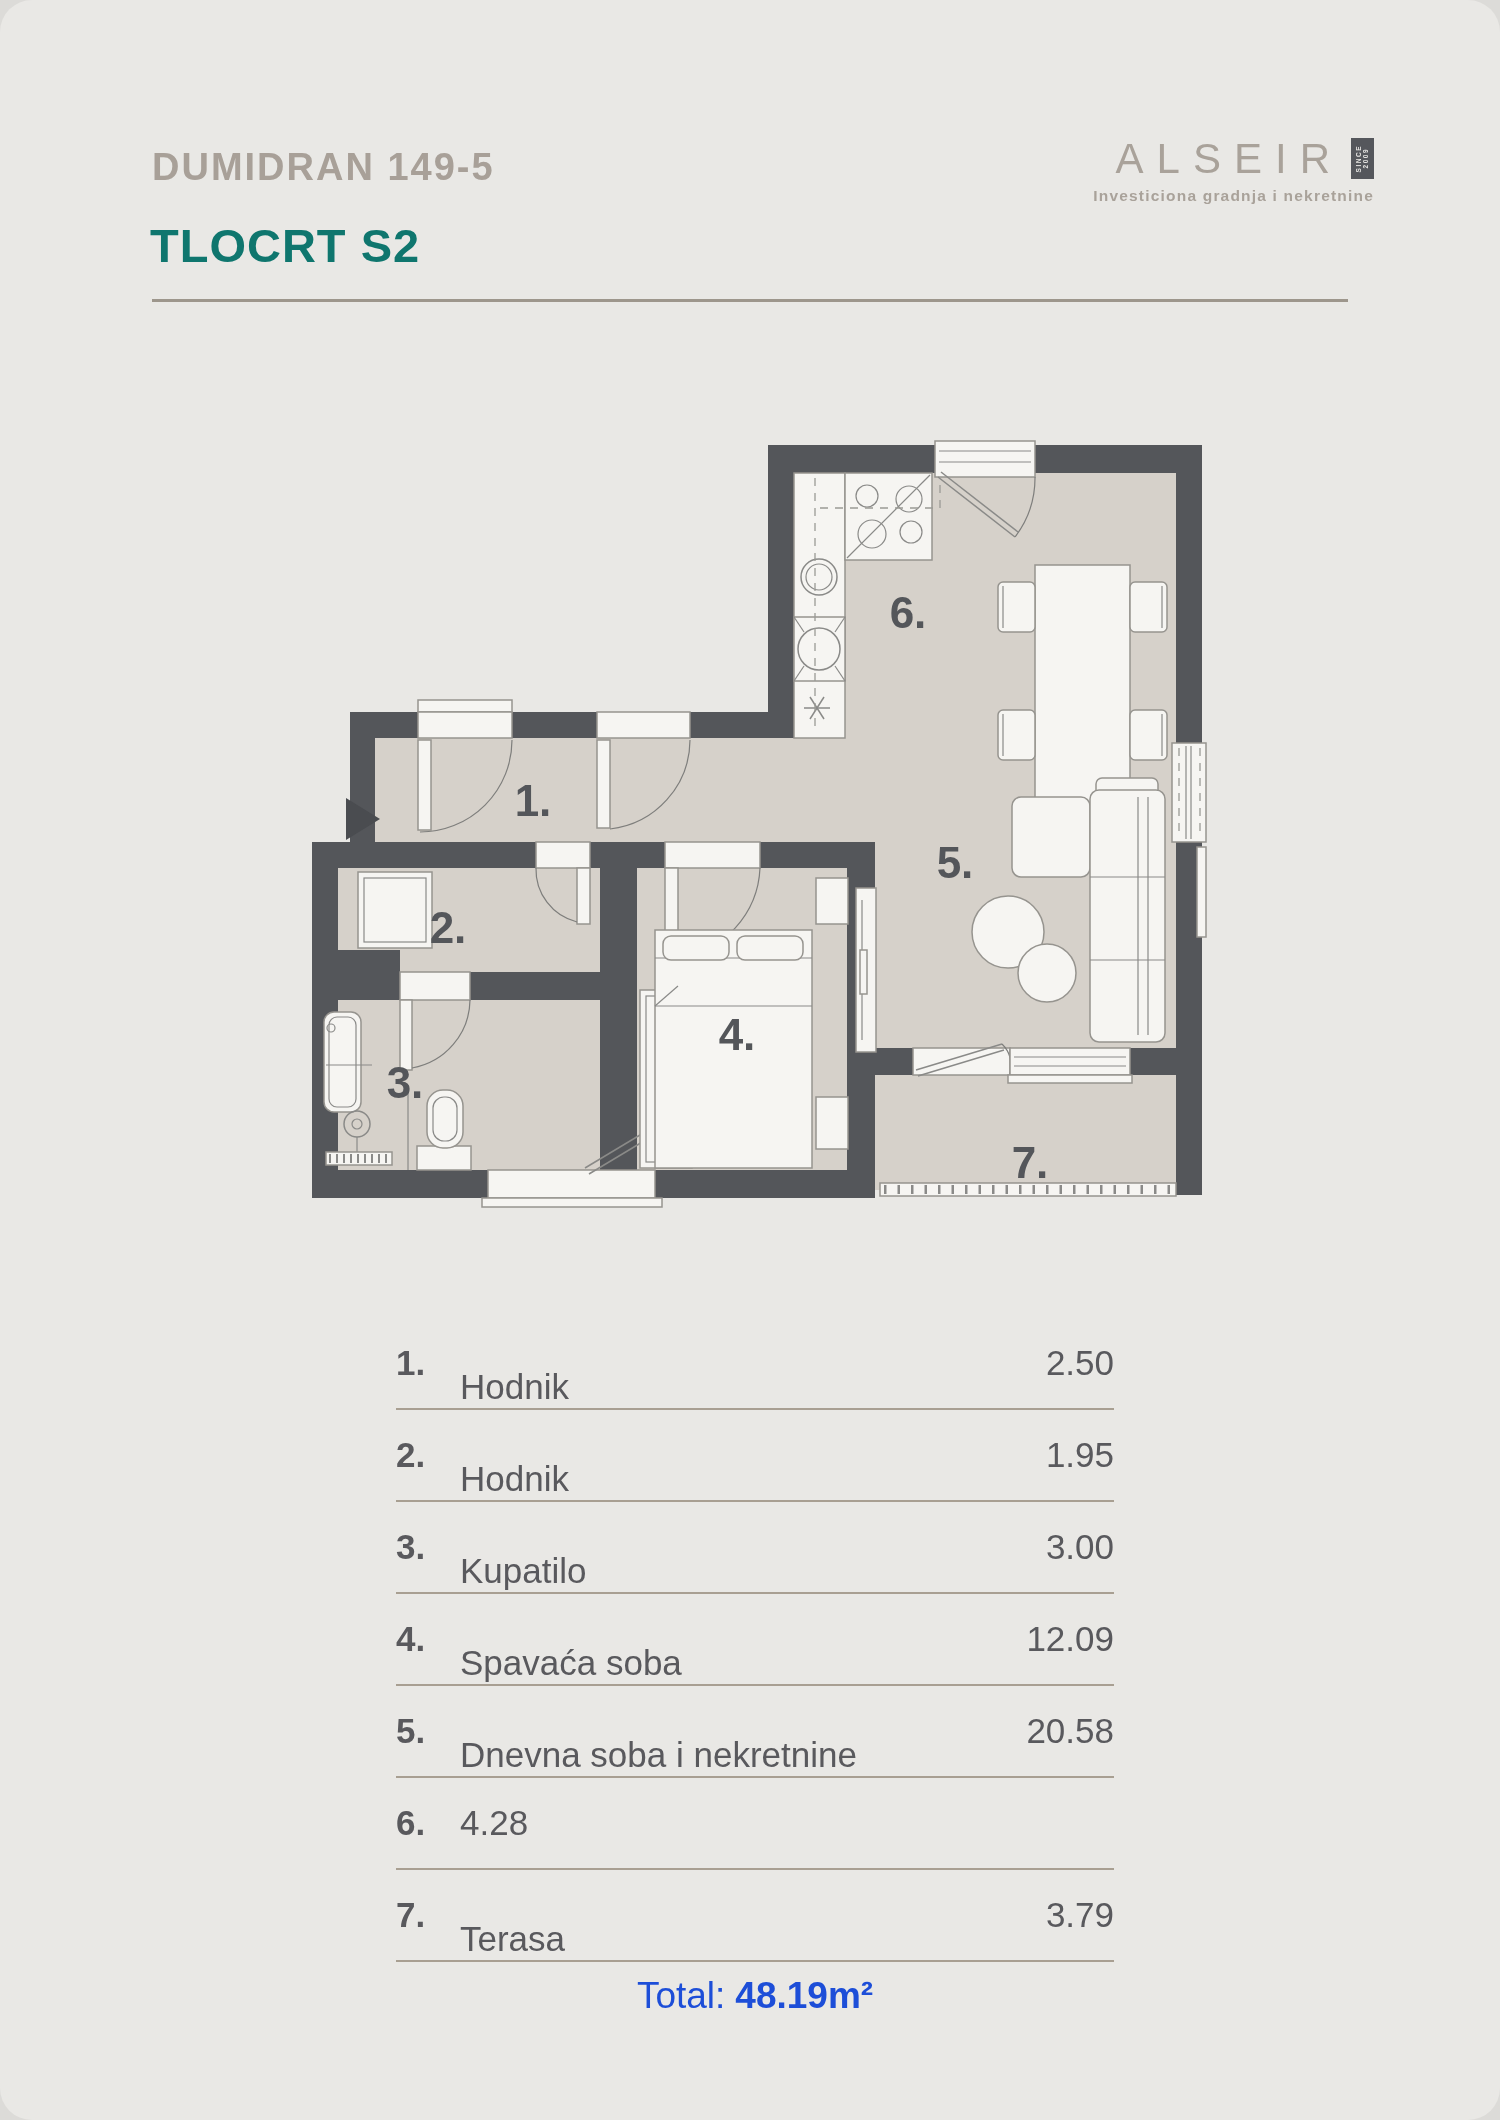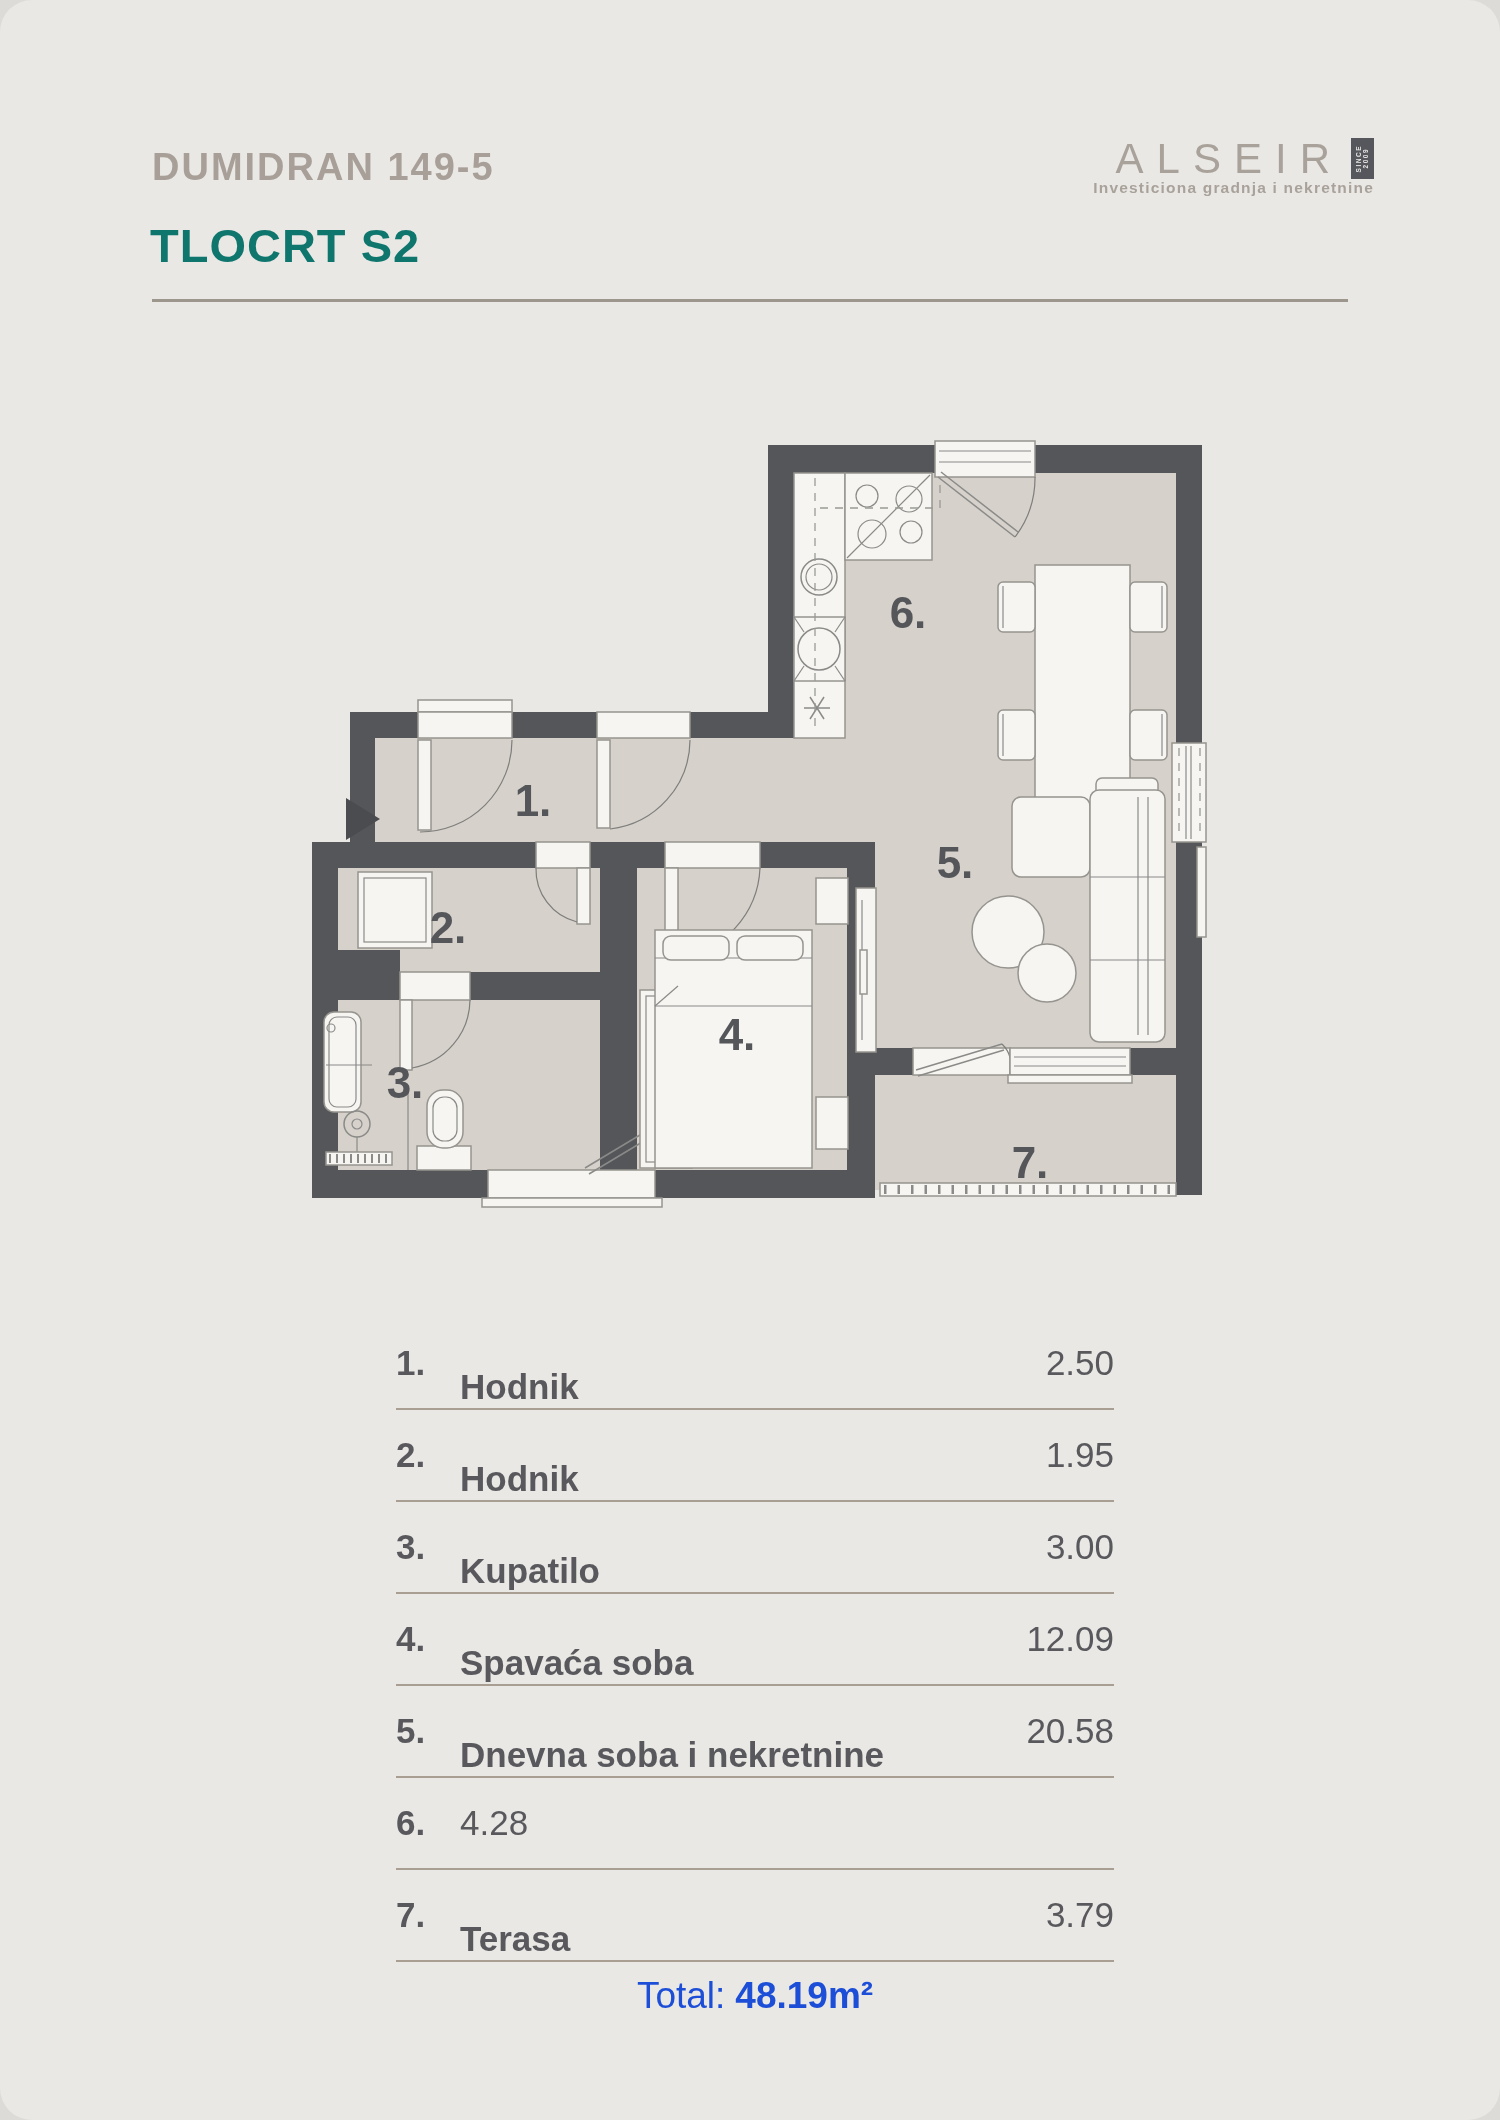--- a/index.html
+++ b/index.html
@@ -10,27 +10,27 @@
   .project{left:152px;top:146px;font-size:38px;font-weight:600;letter-spacing:2px;color:#a8a098;}
   .title{left:150px;top:218px;font-size:47px;font-weight:700;letter-spacing:1px;color:#0f766e;}
   .rule{left:152px;top:299px;width:1196px;height:3px;background:#9d968c;}
   
   .logo{right:126px;top:138px;text-align:left;color:#a9a29a;}
   .logo-row{display:flex;align-items:flex-end;justify-content:flex-end;gap:8px;}
   .logo-name{font-size:42px;line-height:40px;font-weight:400;letter-spacing:13px;}
   .badge{width:23px;height:41px;background:#55575c;display:flex;align-items:center;justify-content:center;gap:1px;}
   .badge span{writing-mode:vertical-rl;transform:rotate(180deg);font-size:6.5px;font-weight:700;
               letter-spacing:1.5px;color:#e8e7e4;line-height:1;}
-  .tagline{font-size:15.5px;font-weight:700;letter-spacing:1.2px;}
+  .tagline{margin-top:8px;font-size:15.5px;font-weight:700;letter-spacing:1.2px;}
   
   .legend{left:396px;top:1318px;width:718px;}
   .lrow{display:flex;align-items:center;height:90px;border-bottom:2.5px solid #a89f92;
         font-size:35px;color:#59595d;}
   .lnum{width:64px;font-weight:700;}
-  .llabel{flex:1;font-weight:700;margin-top:48px;}
+  .llabel{flex:1;font-weight:400;margin-top:48px;}
   .lvalue{font-weight:400;}
   .total{left:396px;top:1975px;width:718px;height:60px;display:flex;
          justify-content:center;font-size:37px;color:#1d4ed8;}
   .total b{margin-left:10px;font-weight:700;}
   
   .wall{fill:#54565a;}
   .floor{fill:#d6d1ca;}
   .wht{fill:#f6f5f2;stroke:#96948f;stroke-width:1.5;}
   .ln{stroke:#8a8a88;stroke-width:1.5;fill:none;}
   .thin{stroke:#8a8a88;stroke-width:1.2;fill:none;}

